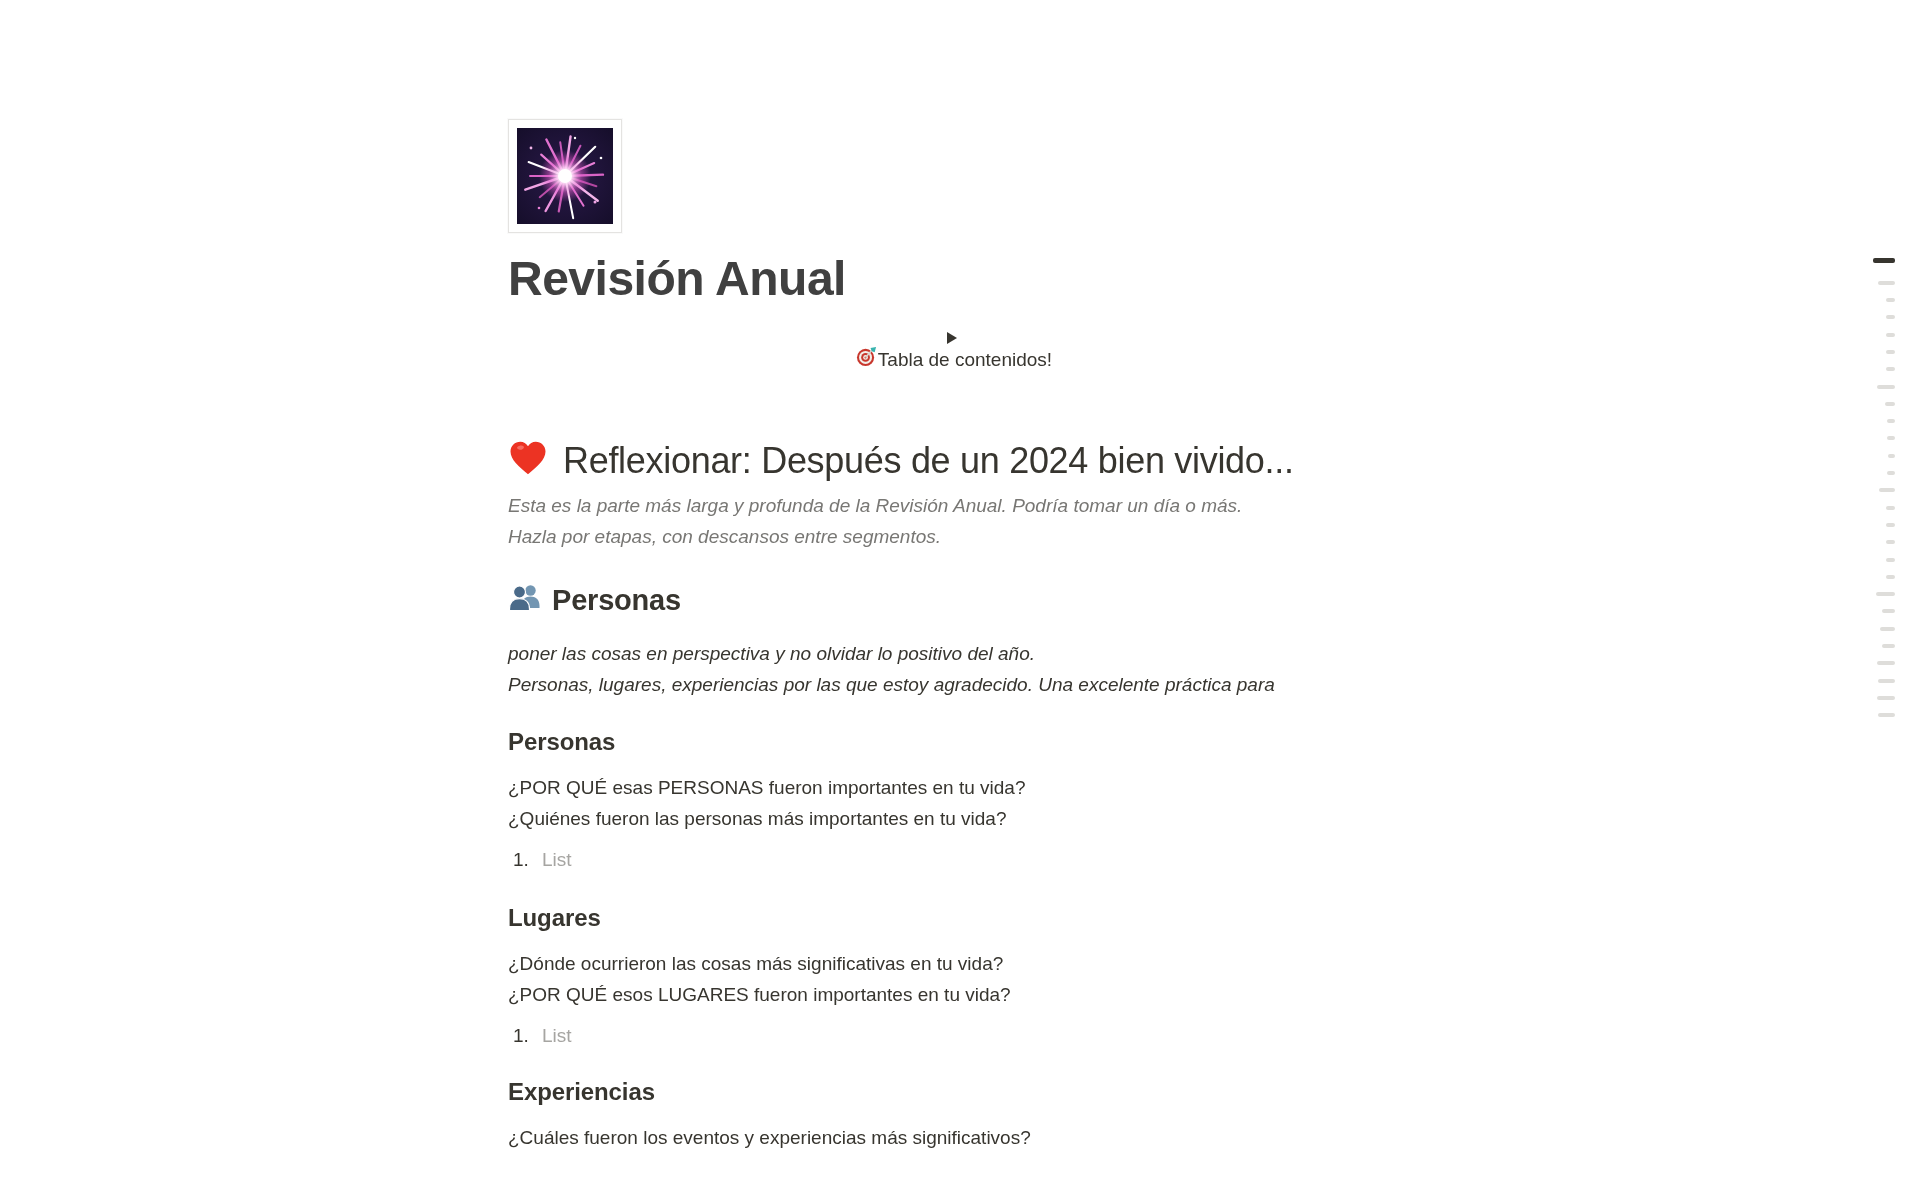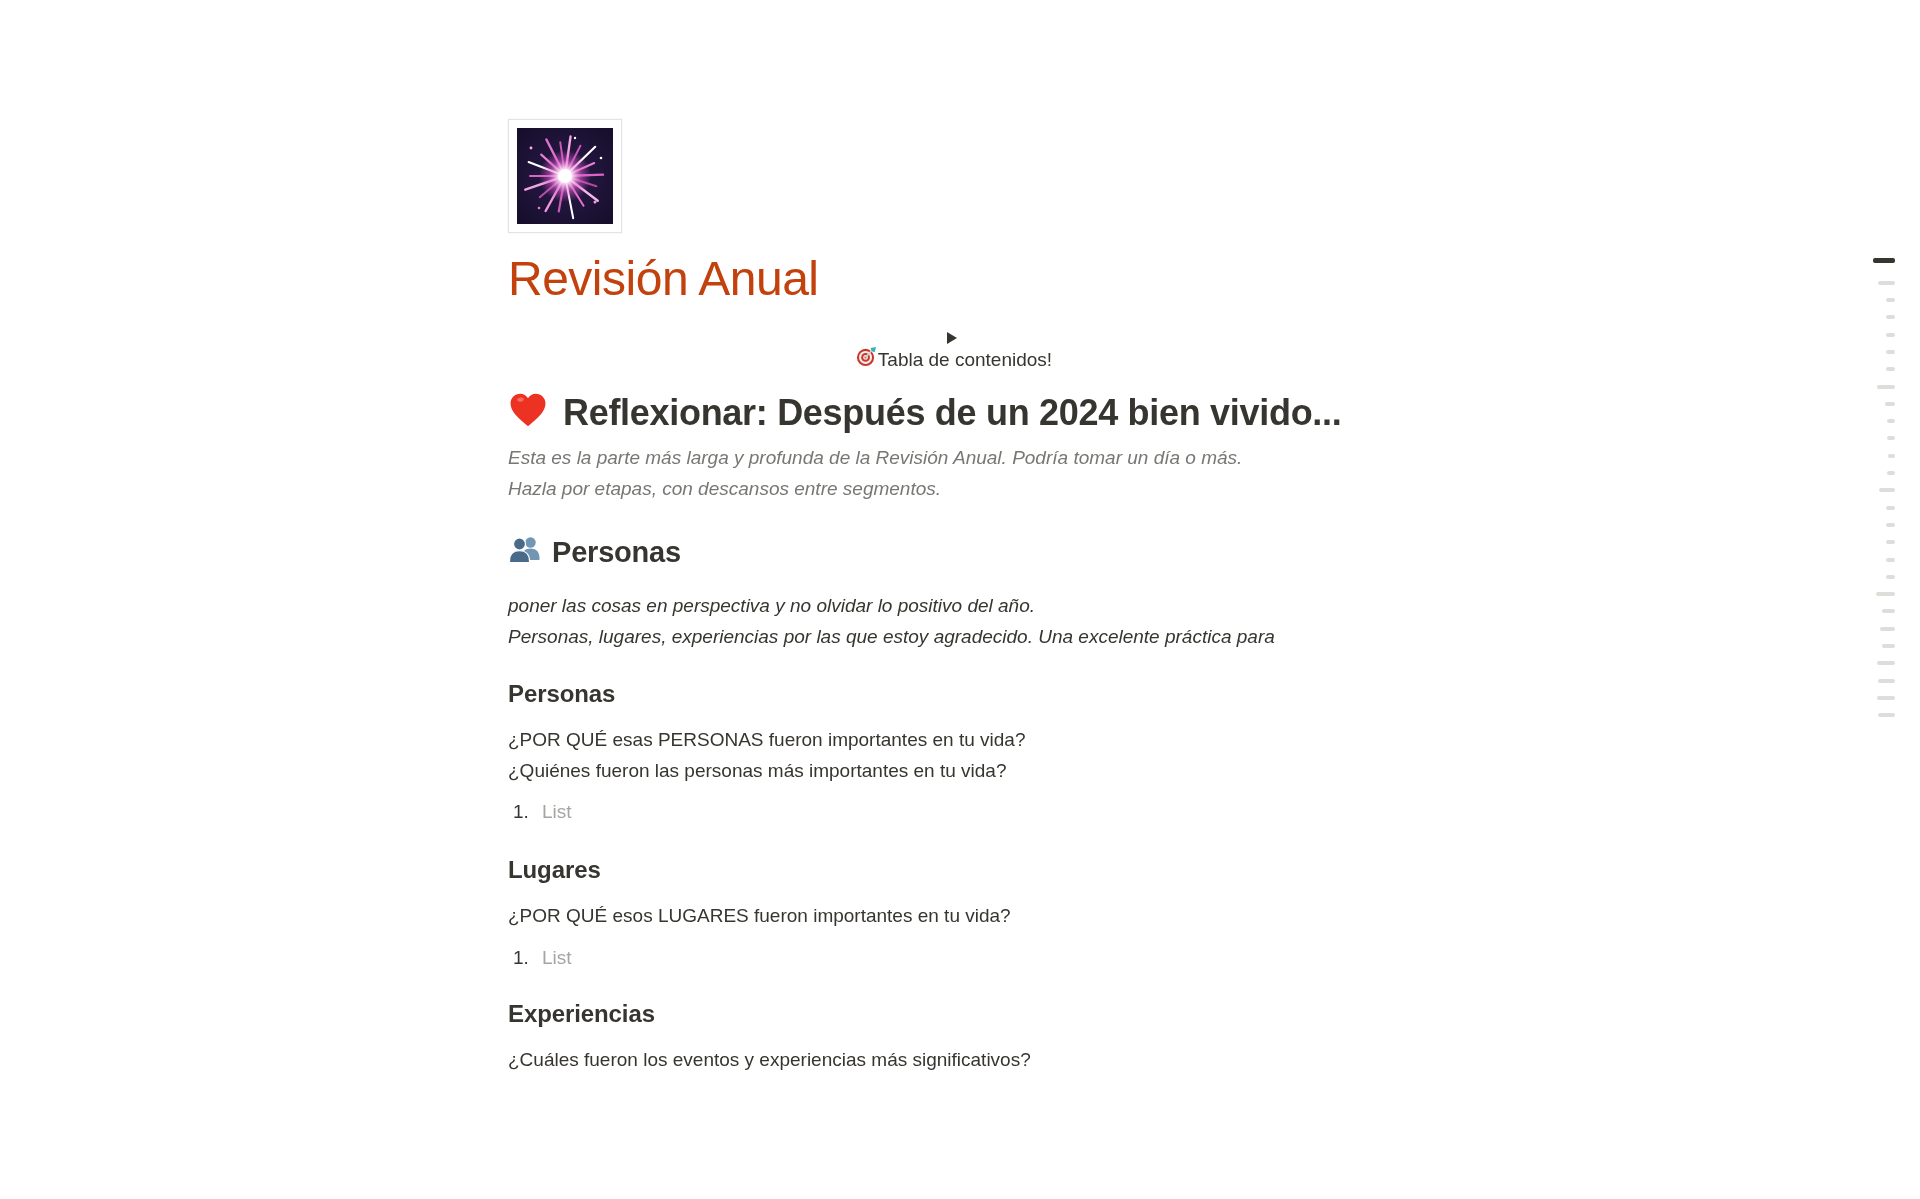--- a/index.html
+++ b/index.html
@@ -10,30 +10,30 @@
 
   
   .icon-frame {
     width:114px; height:114px; background:#ffffff;
     border:1px solid #E4E3E1; box-shadow:0 0 0 1px rgba(0,0,0,0.02);
     padding:8px; margin-bottom:17px; cursor:pointer;
   }
   .icon-frame svg { display:block; width:96px; height:96px; }
 
   
-  .page-title { font-size:48px; font-weight:400; line-height:58px; letter-spacing:-0.5px; color:#c2410c; }
+  .page-title { font-size:48px; font-weight:700; line-height:58px; letter-spacing:-0.5px; color:#404040; }
 
   
   .toggle-row { display:flex; align-items:center; margin-top:23px; height:28px; cursor:pointer;flex-direction:column; }
   .toggle-tri { width:24px; height:24px; display:flex; align-items:center; justify-content:center; margin-left:2px; margin-right:7px; border-radius:3px; }
   .toggle-label { font-size:19px; line-height:28px; display:flex; align-items:center; }
   .toggle-label .emoji-target { margin-right:1px; position:relative; top:1px; }
 
   
-  .h1-block { margin-top:29px; max-width:840px; font-size:36px; font-weight:700; line-height:49px; letter-spacing:-0.3px; }
+  .h1-block { margin-top:77px; max-width:840px; font-size:36px; font-weight:400; line-height:49px; letter-spacing:-0.3px; }
   .h1-block .heart { display:inline-block; vertical-align:-4px; margin-right:15px; }
 
   
   .intro { margin-top:1px; font-style:italic; font-size:19px; line-height:31px; color:#787774; }
 
   
   .h2-block { margin-top:28px; font-size:29px; font-weight:700; line-height:40px; letter-spacing:-0.2px; display:flex; align-items:center; }
   .h2-block .busts { margin-right:10px; position:relative; top:2px; }
 
   
@@ -169,20 +169,21 @@
     <div>¿POR QUÉ esas PERSONAS fueron importantes en tu vida?</div>
     <div>¿Quiénes fueron las personas más importantes en tu vida?</div>
   </div>
   <div class="num-list">
     <span class="num-marker">1.</span>
     <span class="num-placeholder">List</span>
   </div>
 
   <div class="h3-block mt-h3b">Lugares</div>
   <div class="questions">
+    <div>¿Dónde ocurrieron las cosas más significativas en tu vida?</div>
     <div>¿POR QUÉ esos LUGARES fueron importantes en tu vida?</div>
   </div>
   <div class="num-list">
     <span class="num-marker">1.</span>
     <span class="num-placeholder">List</span>
   </div>
 
   <div class="h3-block mt-h3c">Experiencias</div>
   <div class="questions">
     <div>¿Cuáles fueron los eventos y experiencias más significativos?</div>

